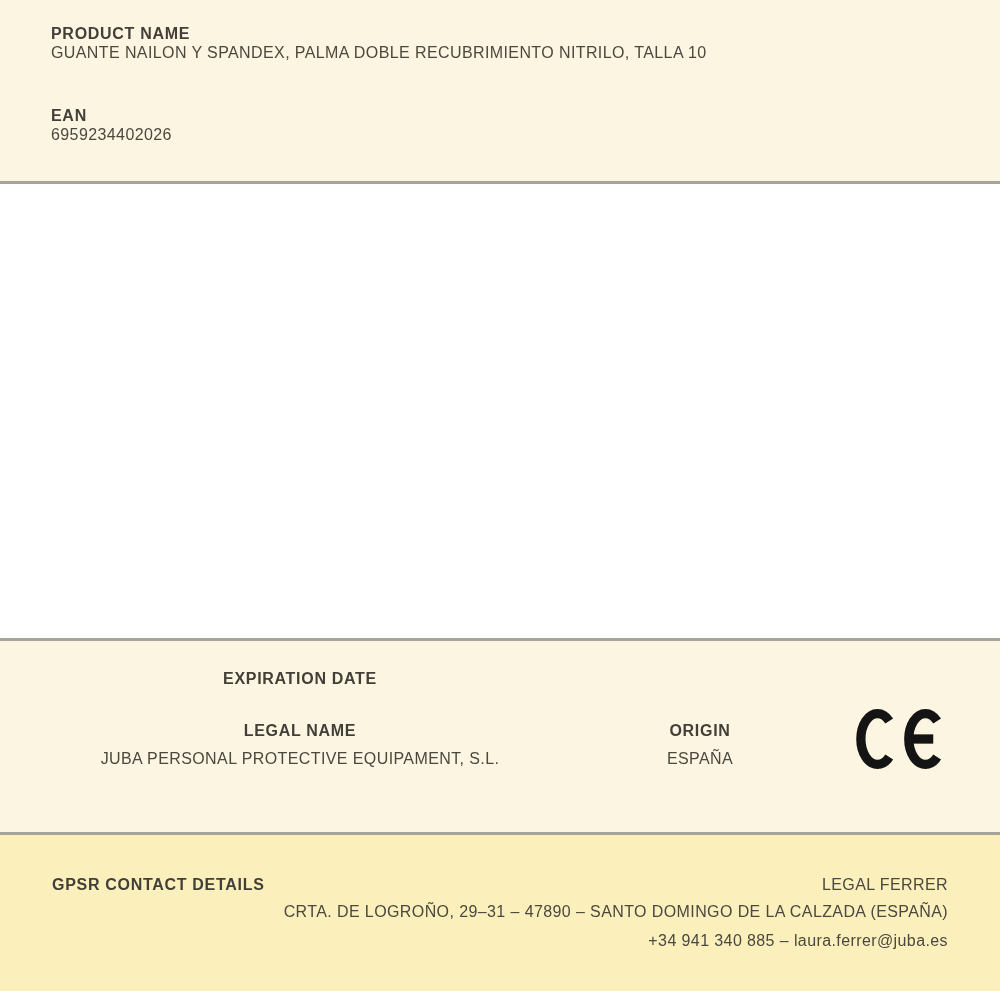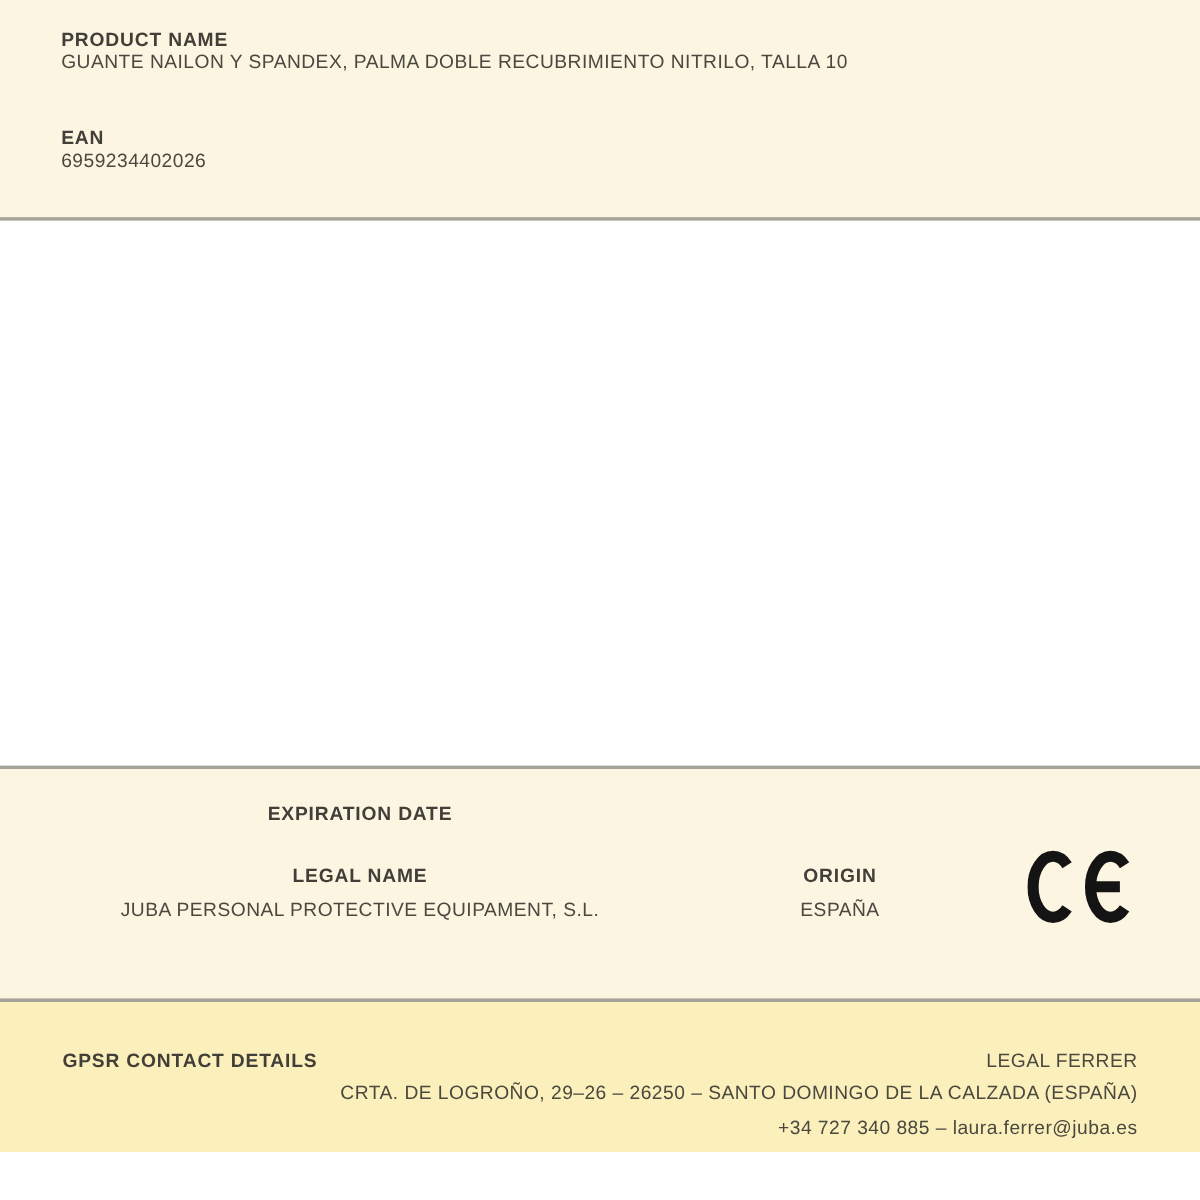--- a/index.html
+++ b/index.html
@@ -52,21 +52,21 @@
   .ce-mark {
     position: absolute;
     top: 67px;
     right: 56px;
     width: 88px;
     height: 62px;
   }
 
   
   .sec-gpsr {
-    height: 125px;
+    height: 156px;
     background: #fbf0bc;
     padding: 42px 52px 0 52px;
     line-height: 16px;
   }
   .gpsr-header {
     display: flex;
     justify-content: space-between;
     align-items: baseline;
   }
   .gpsr-line { text-align: right; }
@@ -109,15 +109,15 @@
       <path d="M 56 31 L 79 31" fill="none" stroke="#141414" stroke-width="9.5"></path>
     </svg>
   </span>
 </div>
 
 <div class="sec-gpsr">
   <div class="gpsr-header">
     <div class="label">GPSR CONTACT DETAILS</div>
     <div class="value">LEGAL FERRER</div>
   </div>
-  <div class="gpsr-line gpsr-address value">CRTA. DE LOGROÑO, 29–26 – 26250 – SANTO DOMINGO DE LA CALZADA (ESPAÑA)</div>
-  <div class="gpsr-line gpsr-phone value">+34 727 340 885 – laura.ferrer@juba.es</div>
+  <div class="gpsr-line gpsr-address value">CRTA. DE LOGROÑO, 29–31 – 47890 – SANTO DOMINGO DE LA CALZADA (ESPAÑA)</div>
+  <div class="gpsr-line gpsr-phone value">+34 941 340 885 – laura.ferrer@juba.es</div>
 </div>
 
 </body></html>

